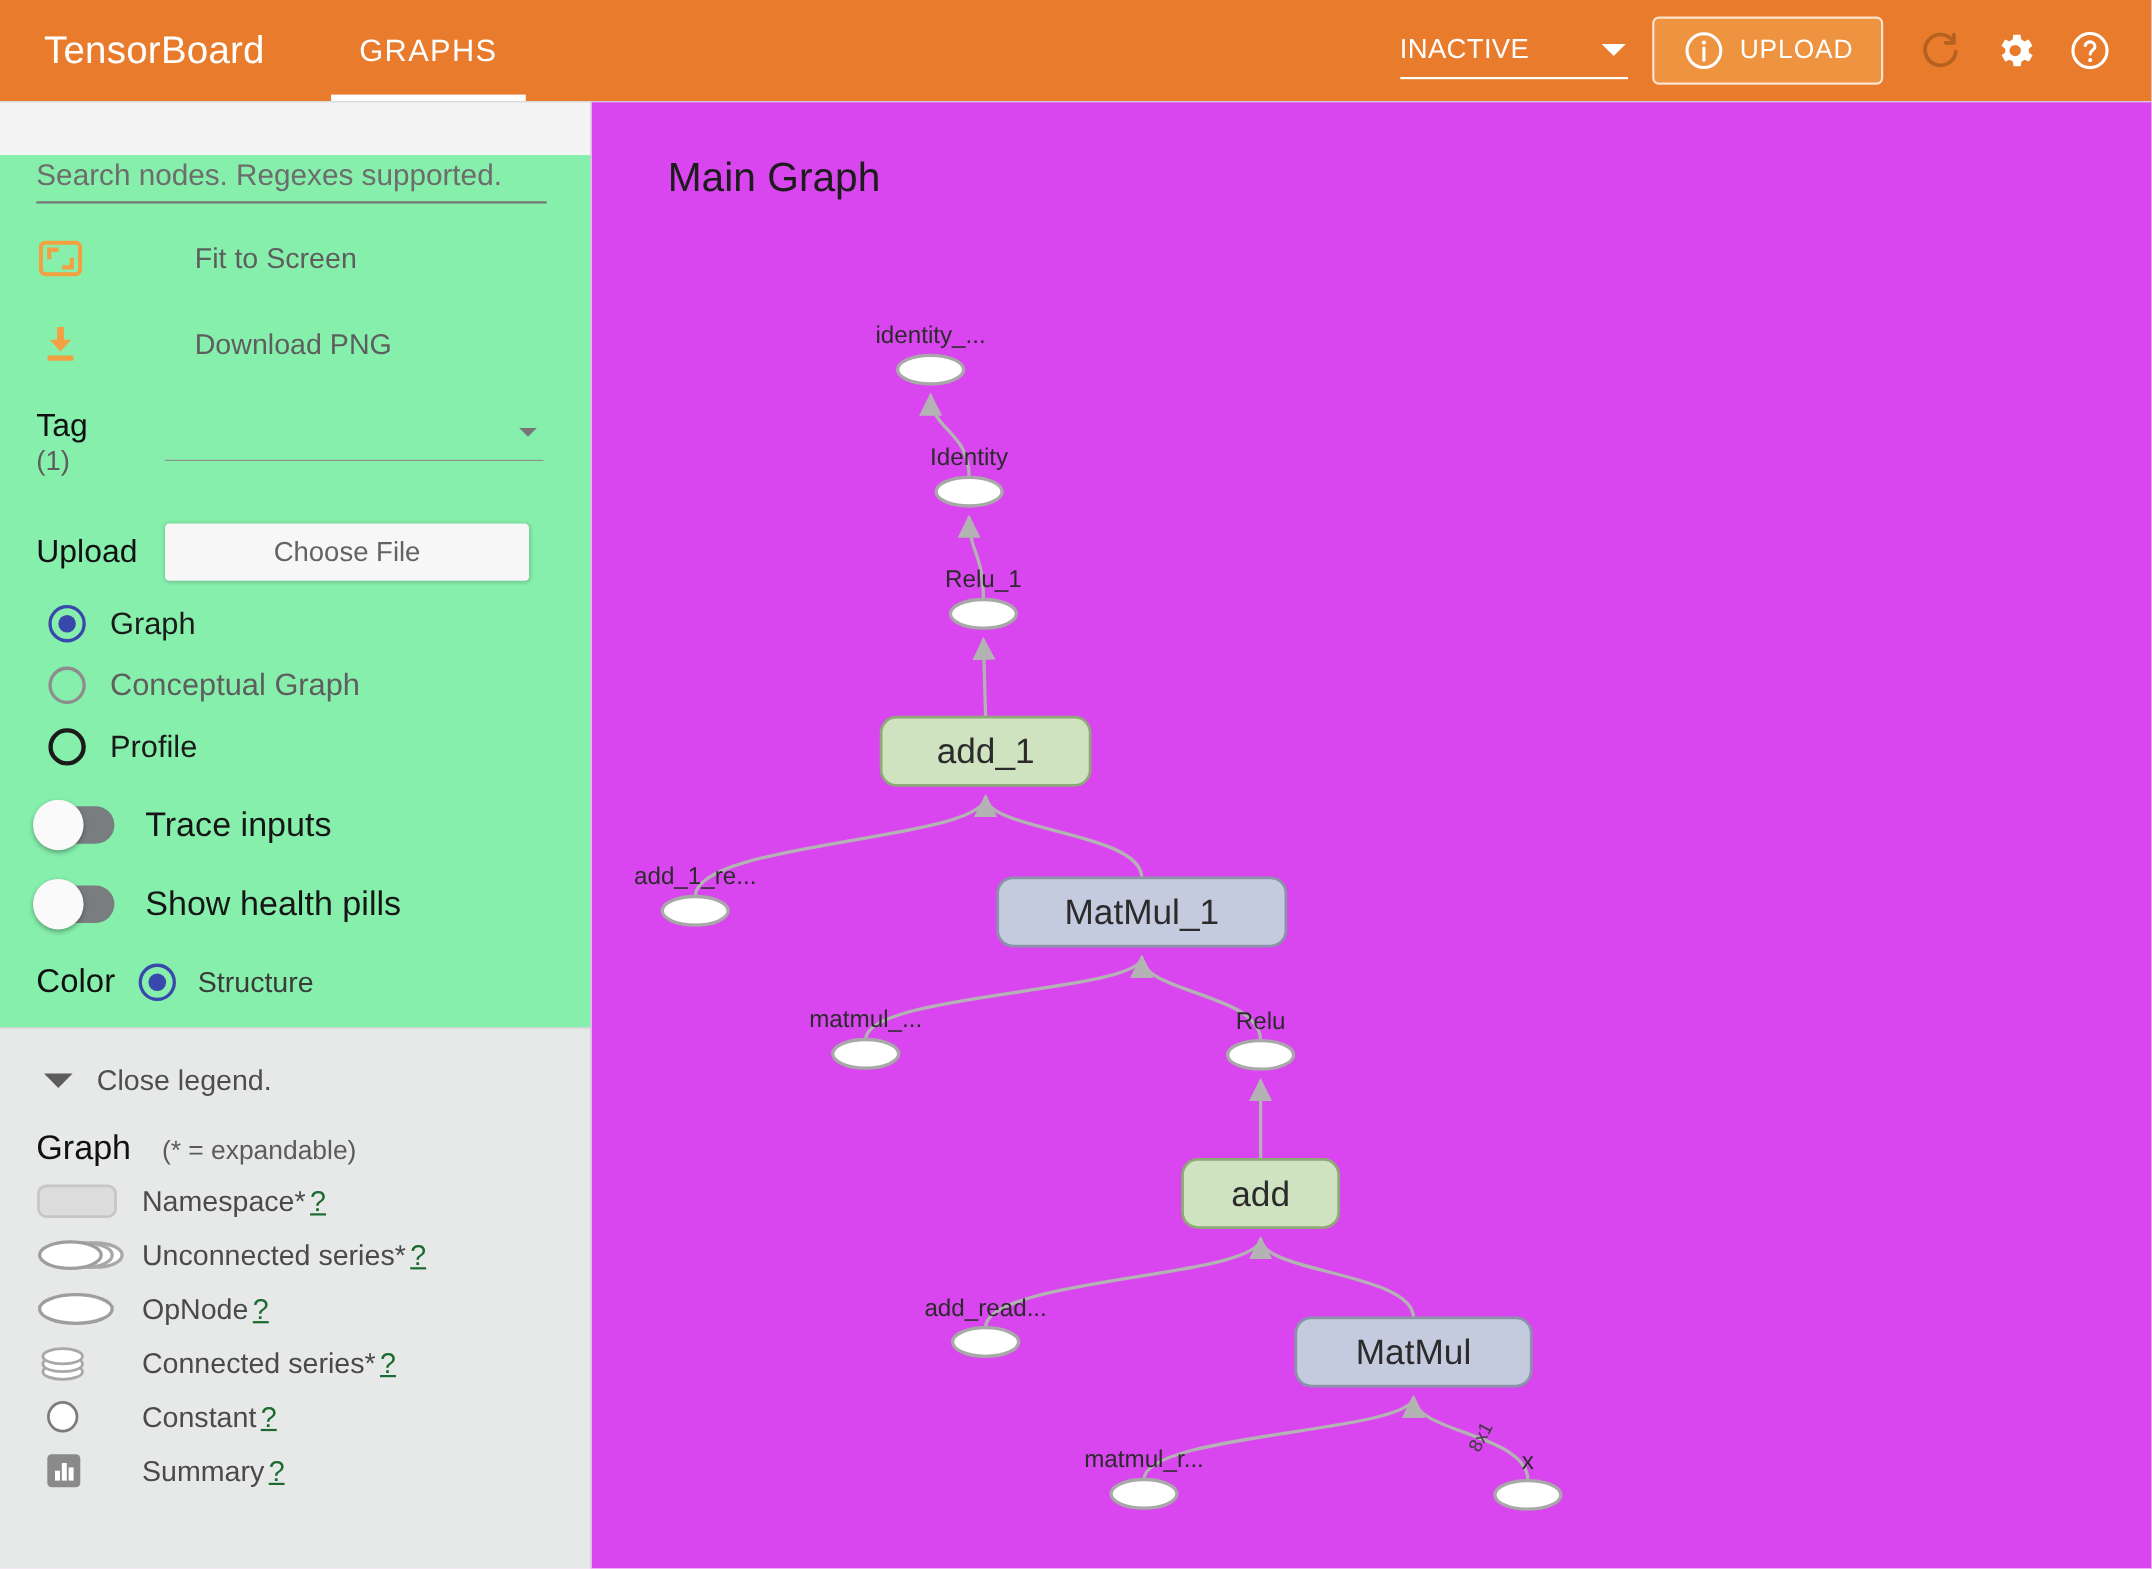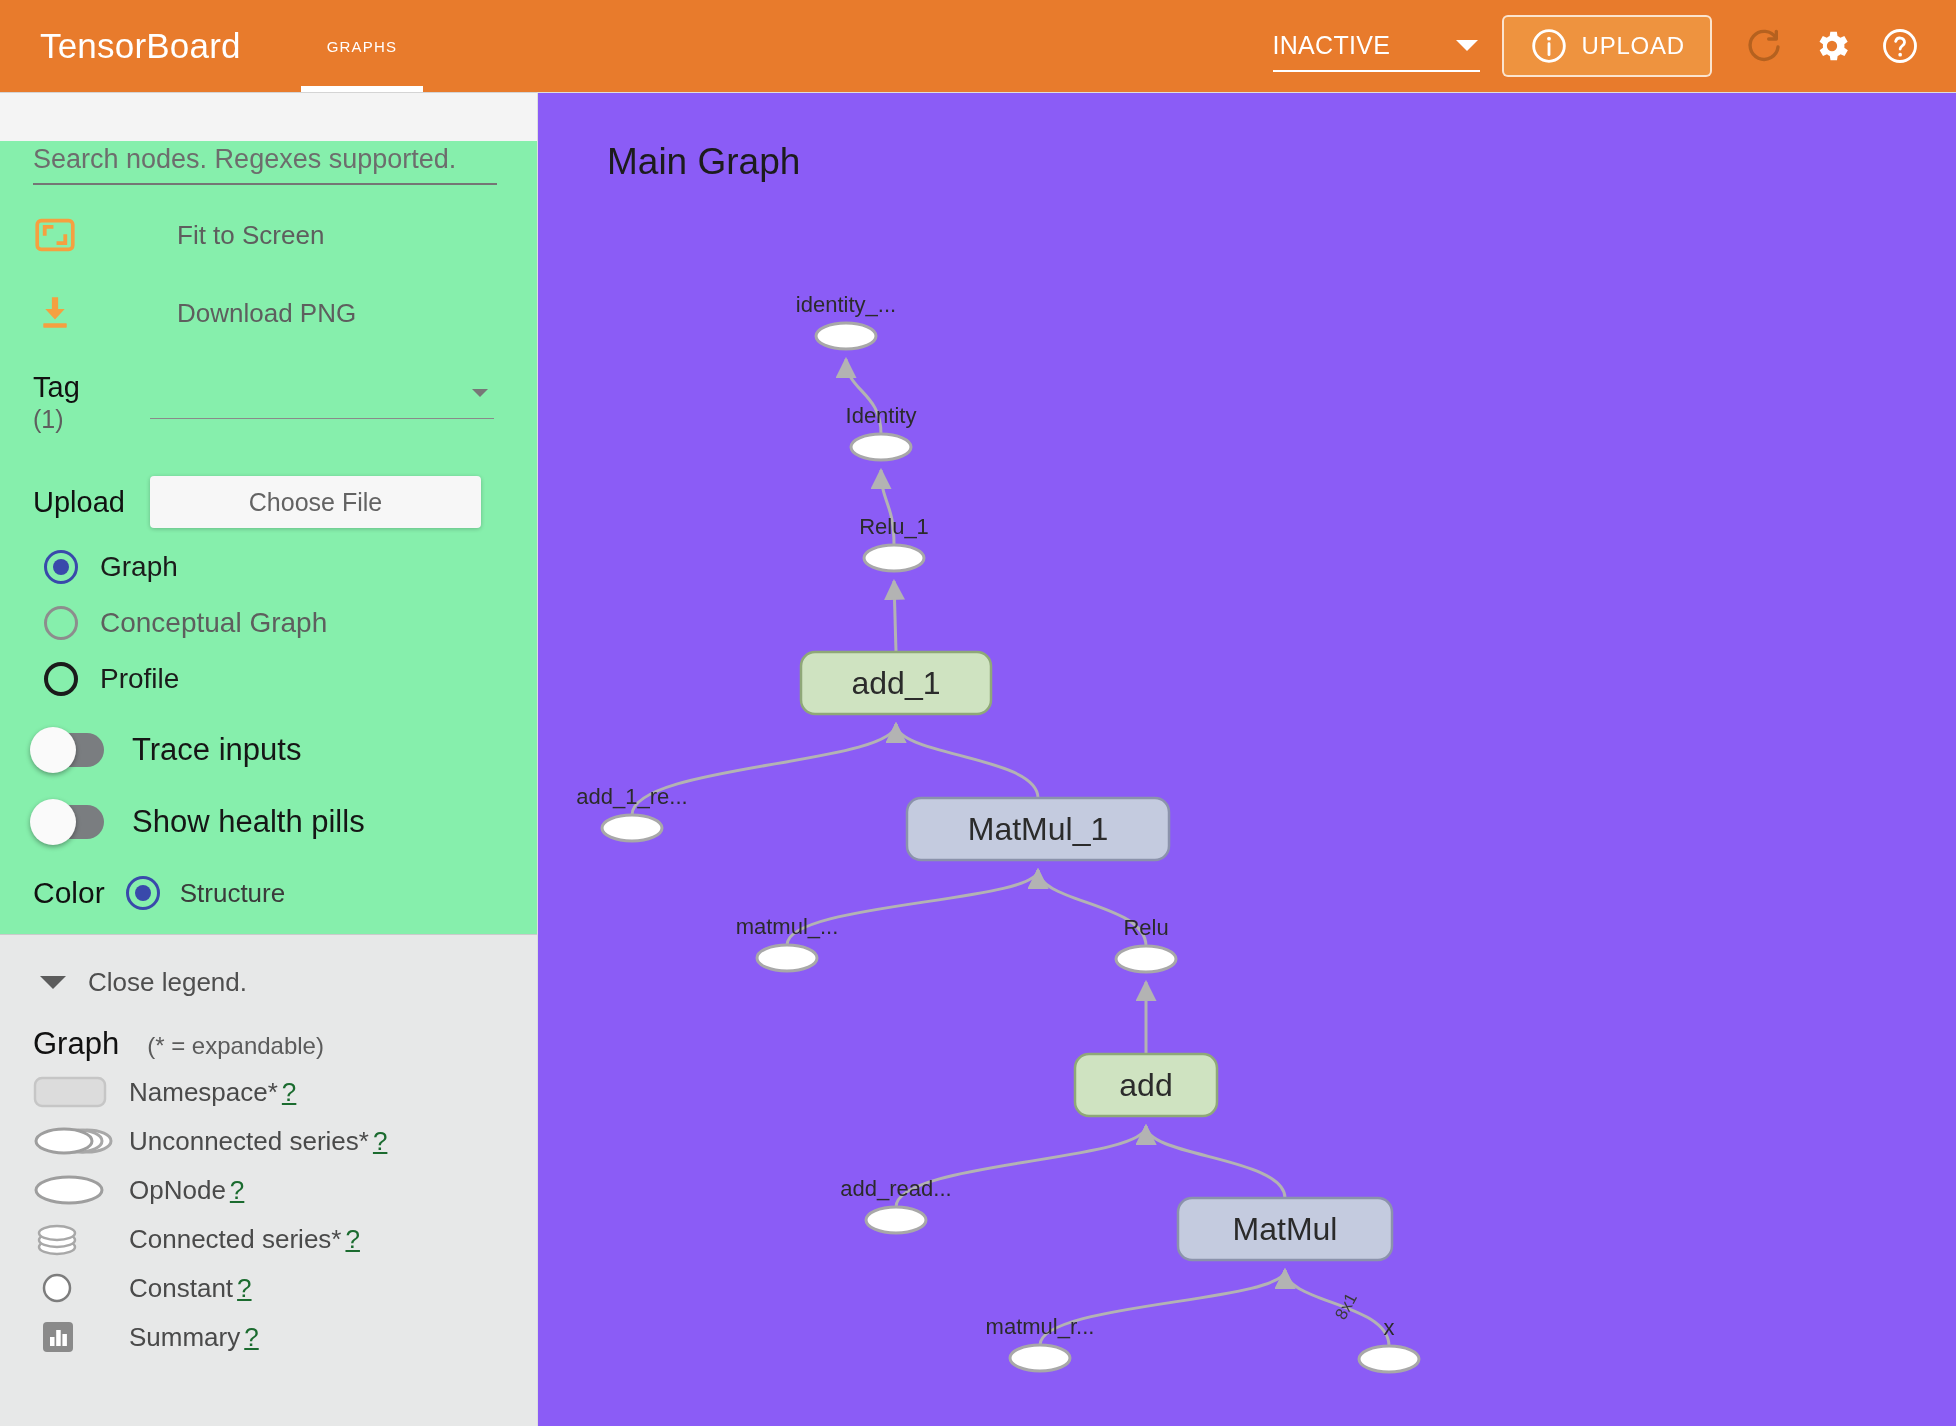--- a/index.html
+++ b/index.html
@@ -18,21 +18,21 @@
     background: #e87b2c;
     display: flex; align-items: center;
   }
   #brand {
     color: #fff; font-size: 35px; letter-spacing: .2px;
     margin-left: 40px; font-weight: 400; white-space: nowrap;
   }
   #tabs { display: flex; align-items: center; height: 92px; margin-left: 60px; }
   .tab {
     position: relative; height: 92px; display: flex; align-items: center;
-    padding: 0 26px; color: #ffffff; font-size: 15px; letter-spacing: 1.2px;
+    padding: 0 26px; color: #ffffff; font-size: 28px; letter-spacing: 1.2px;
     cursor: pointer; font-weight: 400;
   }
   .tab.active::after {
     content: ""; position: absolute; left: 0; right: 0; bottom: 0;
     height: 6px; background: #ffffff;
   }
   #header-right {
     margin-left: auto; display: flex; align-items: center;
     margin-right: 36px; gap: 0;
   }
@@ -153,21 +153,21 @@
   #legend-head .gt { font-size: 31px; color:#111; }
   #legend-head .note { font-size: 24px; color:#5b5b5b; margin-left: 28px; }
   .leg-row { display:flex; align-items:center; margin-left: 33px; margin-top: 11px; height: 38px;}
   .leg-ico { width: 96px; flex: 0 0 96px; display:flex; align-items:center; justify-content:flex-start; }
   .leg-txt { font-size: 26px; color: #4a4a4a; }
   .leg-txt .q { color:#1b6b2f; text-decoration: underline; cursor:pointer; margin-left:4px;}
 
   
   #main {
     position: absolute; left: 537px; top: 92px;
-    width: 1419px; height: 1334px; background: #8b5cf6;
+    width: 1419px; height: 1334px; background: #d946ef;
     border-left: 1px solid #dedede; border-top: 1px solid #dedede;
     overflow: hidden;
   }
   #main-title {
     position:absolute; left: 69px; top: 48px;
     font-size: 37px; color: #1c1c1c;
   }
   #graph-svg { position:absolute; left:0; top:0; }
   .nlabel { font-family: "Liberation Sans", sans-serif; fill:#2b2b2b; }
 </style>

